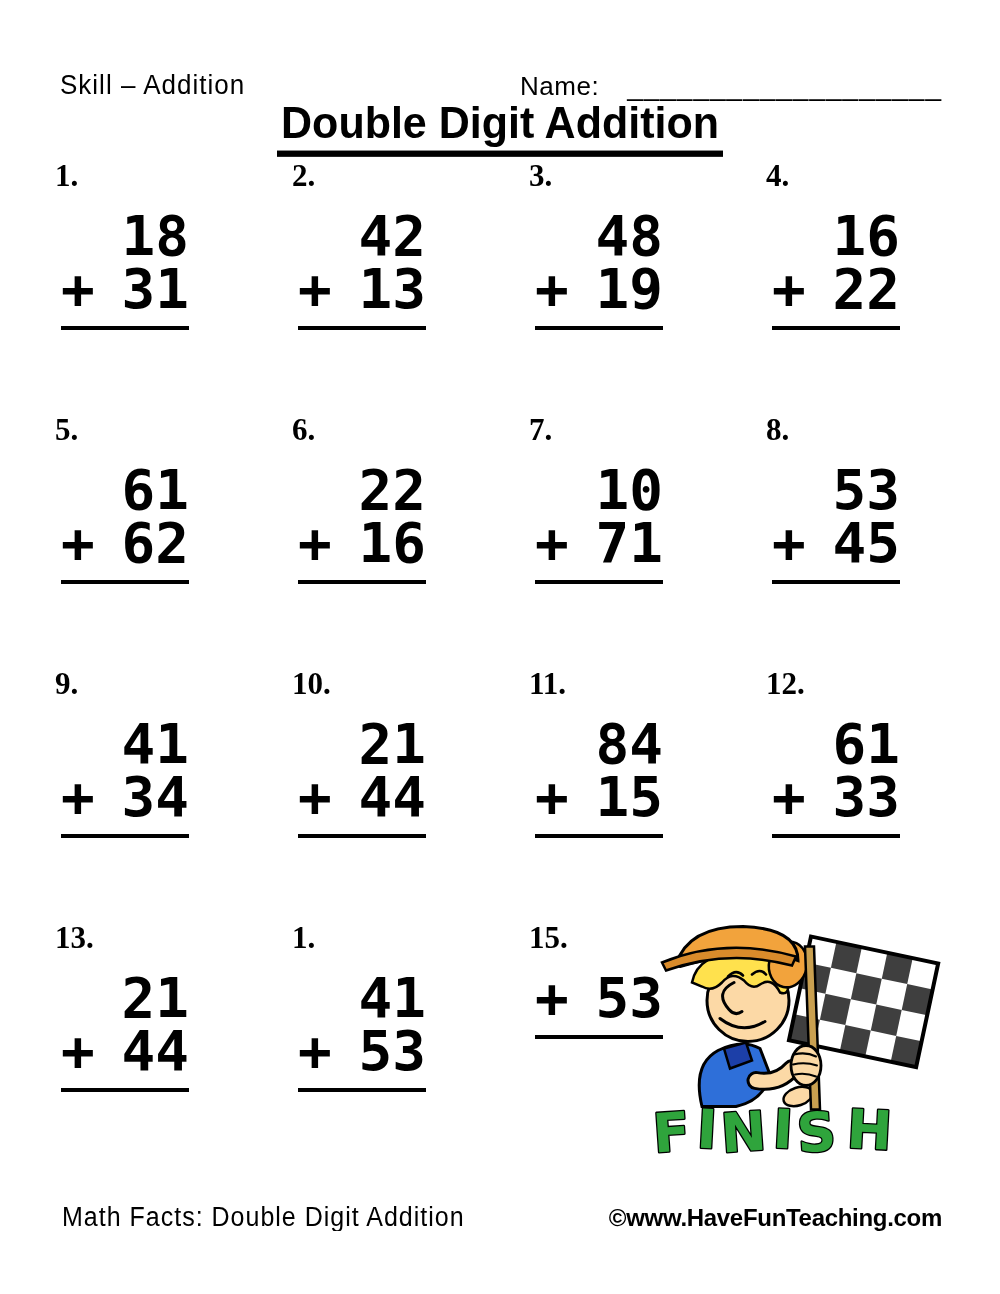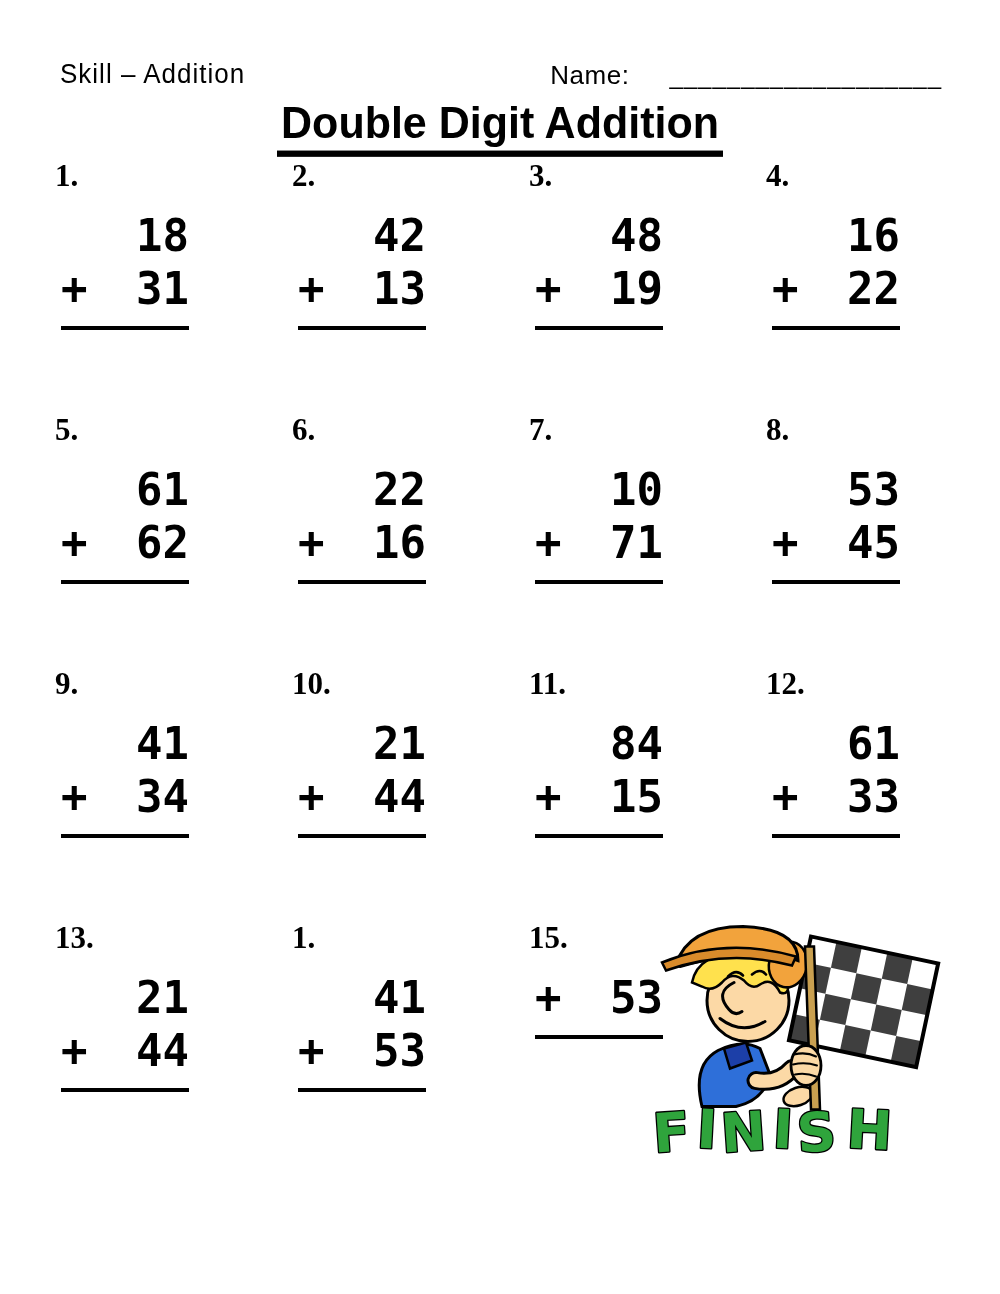--- a/index.html
+++ b/index.html
@@ -4,50 +4,50 @@
 <style>
   * { margin:0; padding:0; box-sizing:border-box; }
   html,body { background:#e8e8e8; }
   .page {
     position:relative; width:1000px; height:1294px;
     background:#ffffff; overflow:hidden; margin:0 auto;
     font-family:"Liberation Sans", sans-serif; color:#000;
   }
   
   .header {
-    position:absolute; top:60px; left:60px; right:58px;
+    position:absolute; top:70px; left:60px; right:58px;
     display:flex; justify-content:space-between; align-items:baseline;text-align:center;
   }
   .skill-label {
     font-size:26px; font-weight:400; letter-spacing:1px;
     transform:scaleY(1.08); transform-origin:left bottom;
   }
   .name-group { font-size:26px; letter-spacing:0.5px; display:flex; align-items:baseline; gap:28px; }
-  .name-line { font-size:24px; letter-spacing:1px;margin-left:12px; }
+  .name-line { font-size:28px; letter-spacing:1px; }
   
   .title-wrap { position:absolute; top:97px; left:0; width:100%; text-align:center; }
   .page-title {
     display:inline-block; font-size:43px; font-weight:700; letter-spacing:0px;
     border-bottom:6px solid #000; padding:0 4px 2px 4px;
     transform:scaleY(1.05); transform-origin:center top;
   }
   
   .grid {
     position:absolute; top:157px; left:52px;
     display:grid; grid-template-columns:repeat(4,237px); grid-auto-rows:254px;
   }
   .cell { padding-left:3px; }
   .pnum {
     font-family:"Liberation Serif", serif; font-weight:700;
     font-size:31px; line-height:38px; height:40px;
   }
   .pblock {
     margin-top:12px; margin-left:6px; width:128px;
     font-family:"DejaVu Sans Mono", monospace; font-weight:700;
-    font-size:44px; line-height:53px;
+    font-size:56px; line-height:53px;
   }
   .prow { display:flex; justify-content:flex-end; }
   .prow.bottom { justify-content:space-between; }
   .answer-line { border-top:4px solid #000; margin-top:11px; width:128px; }
   
   .illustration { position:absolute; left:648px; top:920px; width:300px; height:250px; }
   .finish-letter {
     font-family:"DejaVu Sans", sans-serif; font-weight:700; font-size:54px;
     fill:#2FA43C; stroke:#000; stroke-width:2.6; paint-order:stroke; stroke-linejoin:round;
   }
@@ -331,14 +331,18 @@
     <g>
         <text x="6" y="230" class="finish-letter" transform="rotate(-4 6 225)">F</text>
         <text x="48" y="225" class="finish-letter" transform="rotate(3 48 225)">I</text>
         <text x="74" y="230" class="finish-letter" transform="rotate(-4 74 225)">N</text>
         <text x="124" y="225" class="finish-letter" transform="rotate(3 124 225)">I</text>
         <text x="150" y="230" class="finish-letter" transform="rotate(-4 150 225)">S</text>
         <text x="198" y="225" class="finish-letter" transform="rotate(3 198 225)">H</text>
       </g>
   </svg>
 
+  <div class="footer">
+    <div class="footer-left">Math Facts: Double Digit Addition</div>
+    <div class="footer-right">©www.HaveFunTeaching.com</div>
+  </div>
 
 </div>
 
 </body></html>

